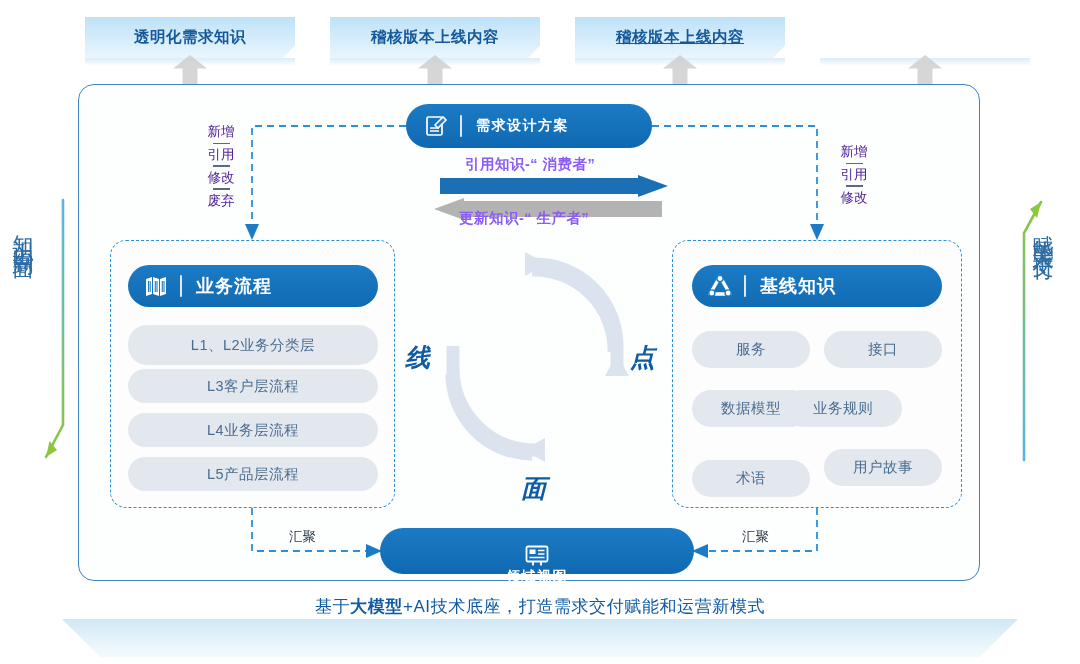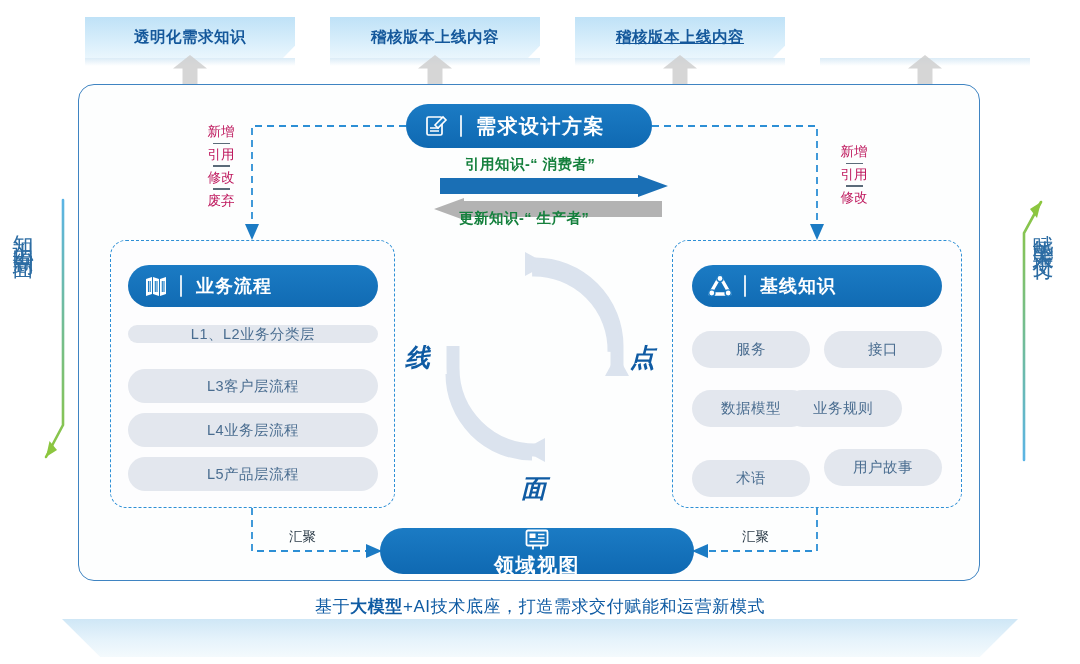--- a/index.html
+++ b/index.html
@@ -117,39 +117,39 @@
 
   
   .pill {
     position: absolute;
     background: linear-gradient(180deg, #1b7bc4 0%, #0f69b2 100%);
     border-radius: 24px;
     display: flex;
     align-items: center;
     color: #fff;
     font-weight: bold;
-    font-size: 20px;
+    font-size: 14px;
     letter-spacing: 1.5px;
     box-sizing: border-box;
-    padding: 0 18px;
+    padding: 16px 18px;
   }
   .band-label {
     position: absolute;
     font-size: 14.5px;
     font-weight: bold;
-    color: #15803d;
+    color: #8b5cf6;
     letter-spacing: .5px;
     white-space: nowrap;
   }
 
   
   .word-stack {
     position: absolute;
     text-align: center;
-    color: #be185d;
+    color: #4c1d95;
     font-size: 13.5px;
     line-height: 1.0;
   }
   .word-stack .w { display:block; padding: 1px 0; }
   .word-stack .dash {
     display: block;
     width: 17px;
     height: 1.4px;
     background: #5b6b79;
     margin: 3px auto;
@@ -317,21 +317,21 @@
         <line x1="11.3" y1="6" x2="11.3" y2="17" stroke="#1b7bc4" stroke-width="1.1"></line>
         <line x1="13" y1="6" x2="13" y2="17" stroke="#1b7bc4" stroke-width="1.1"></line>
         <line x1="18.3" y1="6" x2="18.3" y2="17" stroke="#1b7bc4" stroke-width="1.1"></line>
         <line x1="20" y1="6" x2="20" y2="17" stroke="#1b7bc4" stroke-width="1.1"></line>
       </svg>
     </span>
     <span class="head-sep"></span>
     <span>业务流程</span>
   </div>
 
-  <div class="chip" style="left:128px; top:325px; width:250px; height:18px;">
+  <div class="chip" style="left:128px; top:325px; width:250px; height:40px;">
     <span>L1、L2业务分类层</span>
   </div>
   <div class="chip" style="left:128px; top:369px; width:250px; height:34px;text-align:right;">
     <span>L3客户层流程</span>
   </div>
   <div class="chip" style="left:128px; top:413px; width:250px; height:34px;">
     <span>L4业务层流程</span>
   </div>
   <div class="chip" style="left:128px; top:457px; width:250px; height:34px;">
     <span>L5产品层流程</span>

